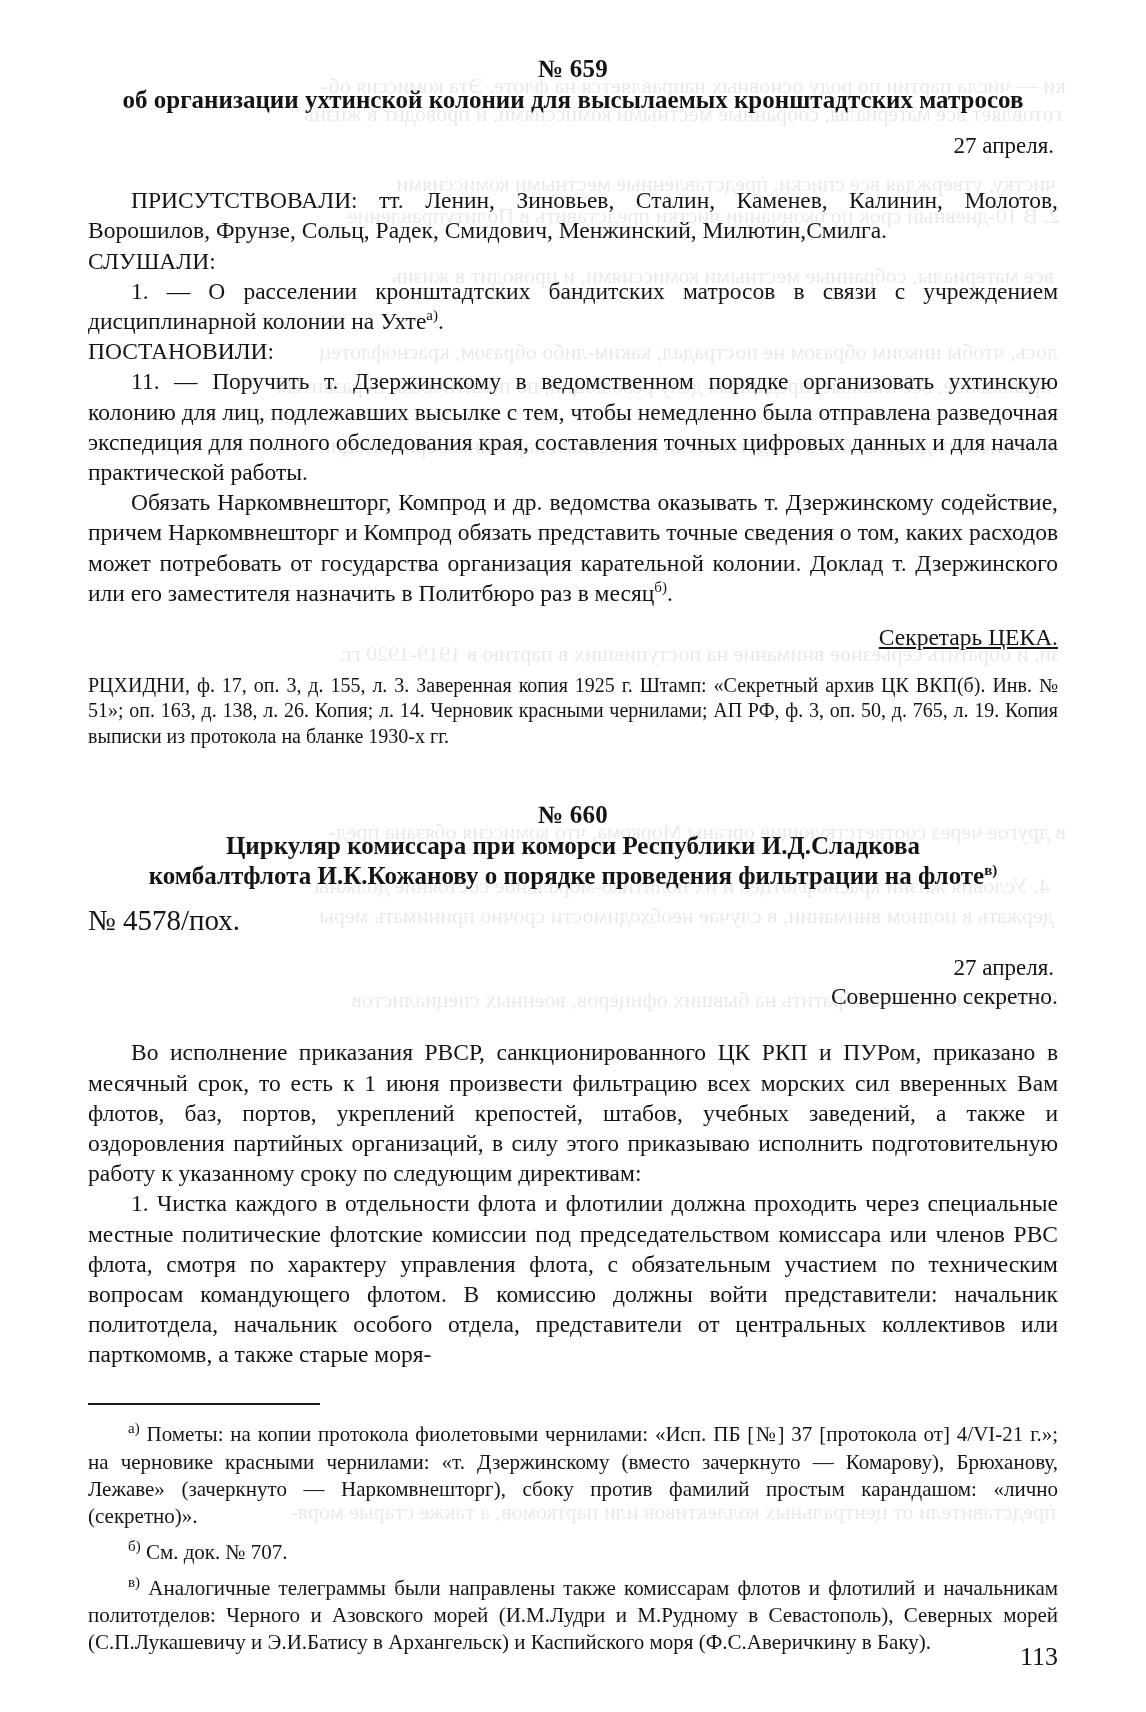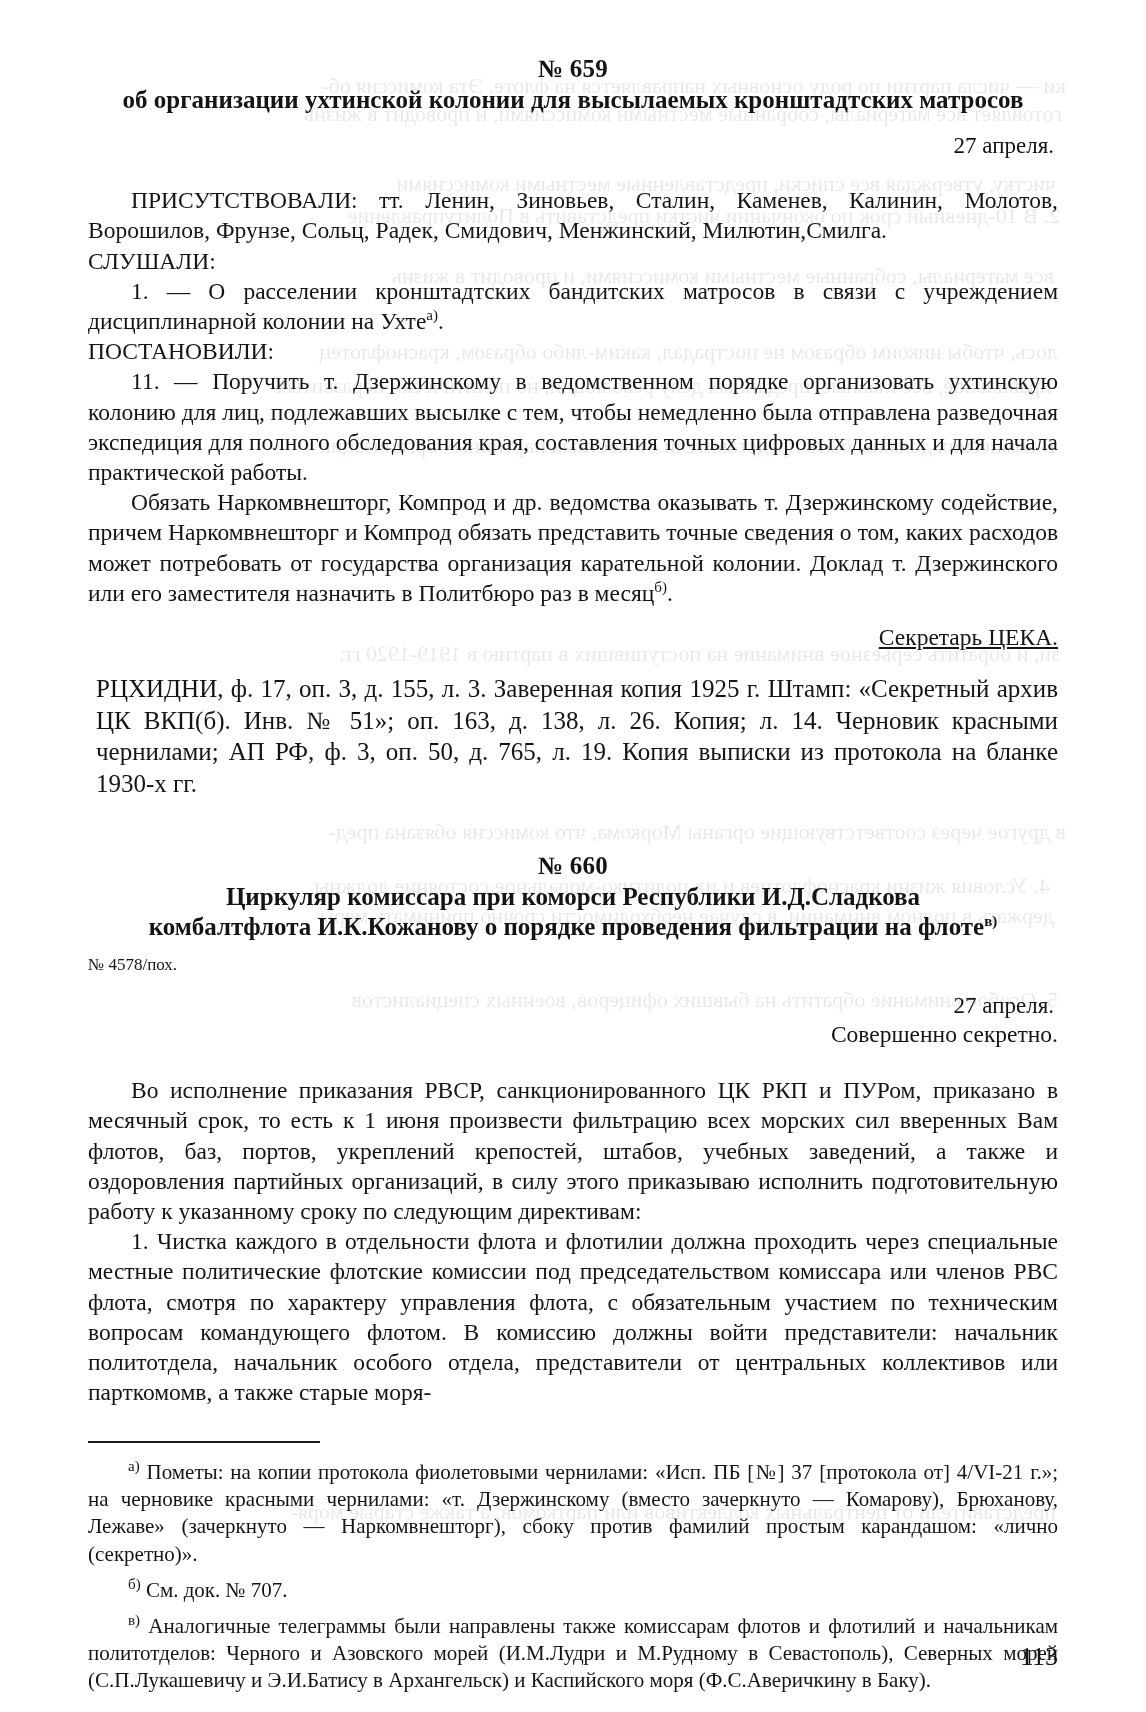--- a/index.html
+++ b/index.html
@@ -68,30 +68,30 @@
     font-size: 15px;
     vertical-align: super;
   }
   .sig {
     text-align: right;
     font-size: 23.5px;
     margin-top: 16px;
     text-decoration: underline;
   }
   .archive {
-    font-size: 25px;
+    font-size: 20px;
     line-height: 1.27;
     text-align: justify;
-    margin: 22px 0 0 8px;
+    margin: 22px 0 0 0;
   }
   .spacer-lg { height: 52px; }
   .spacer-md { height: 26px; }
 
   .docnum-line {
-    font-size: 17px;
+    font-size: 29px;
     margin: 12px 0 12px 0;
   }
   .urgency {
     text-align: right;
     font-size: 23.5px;
     line-height: 1.3;
   }
 
   
   .footnote-rule {

